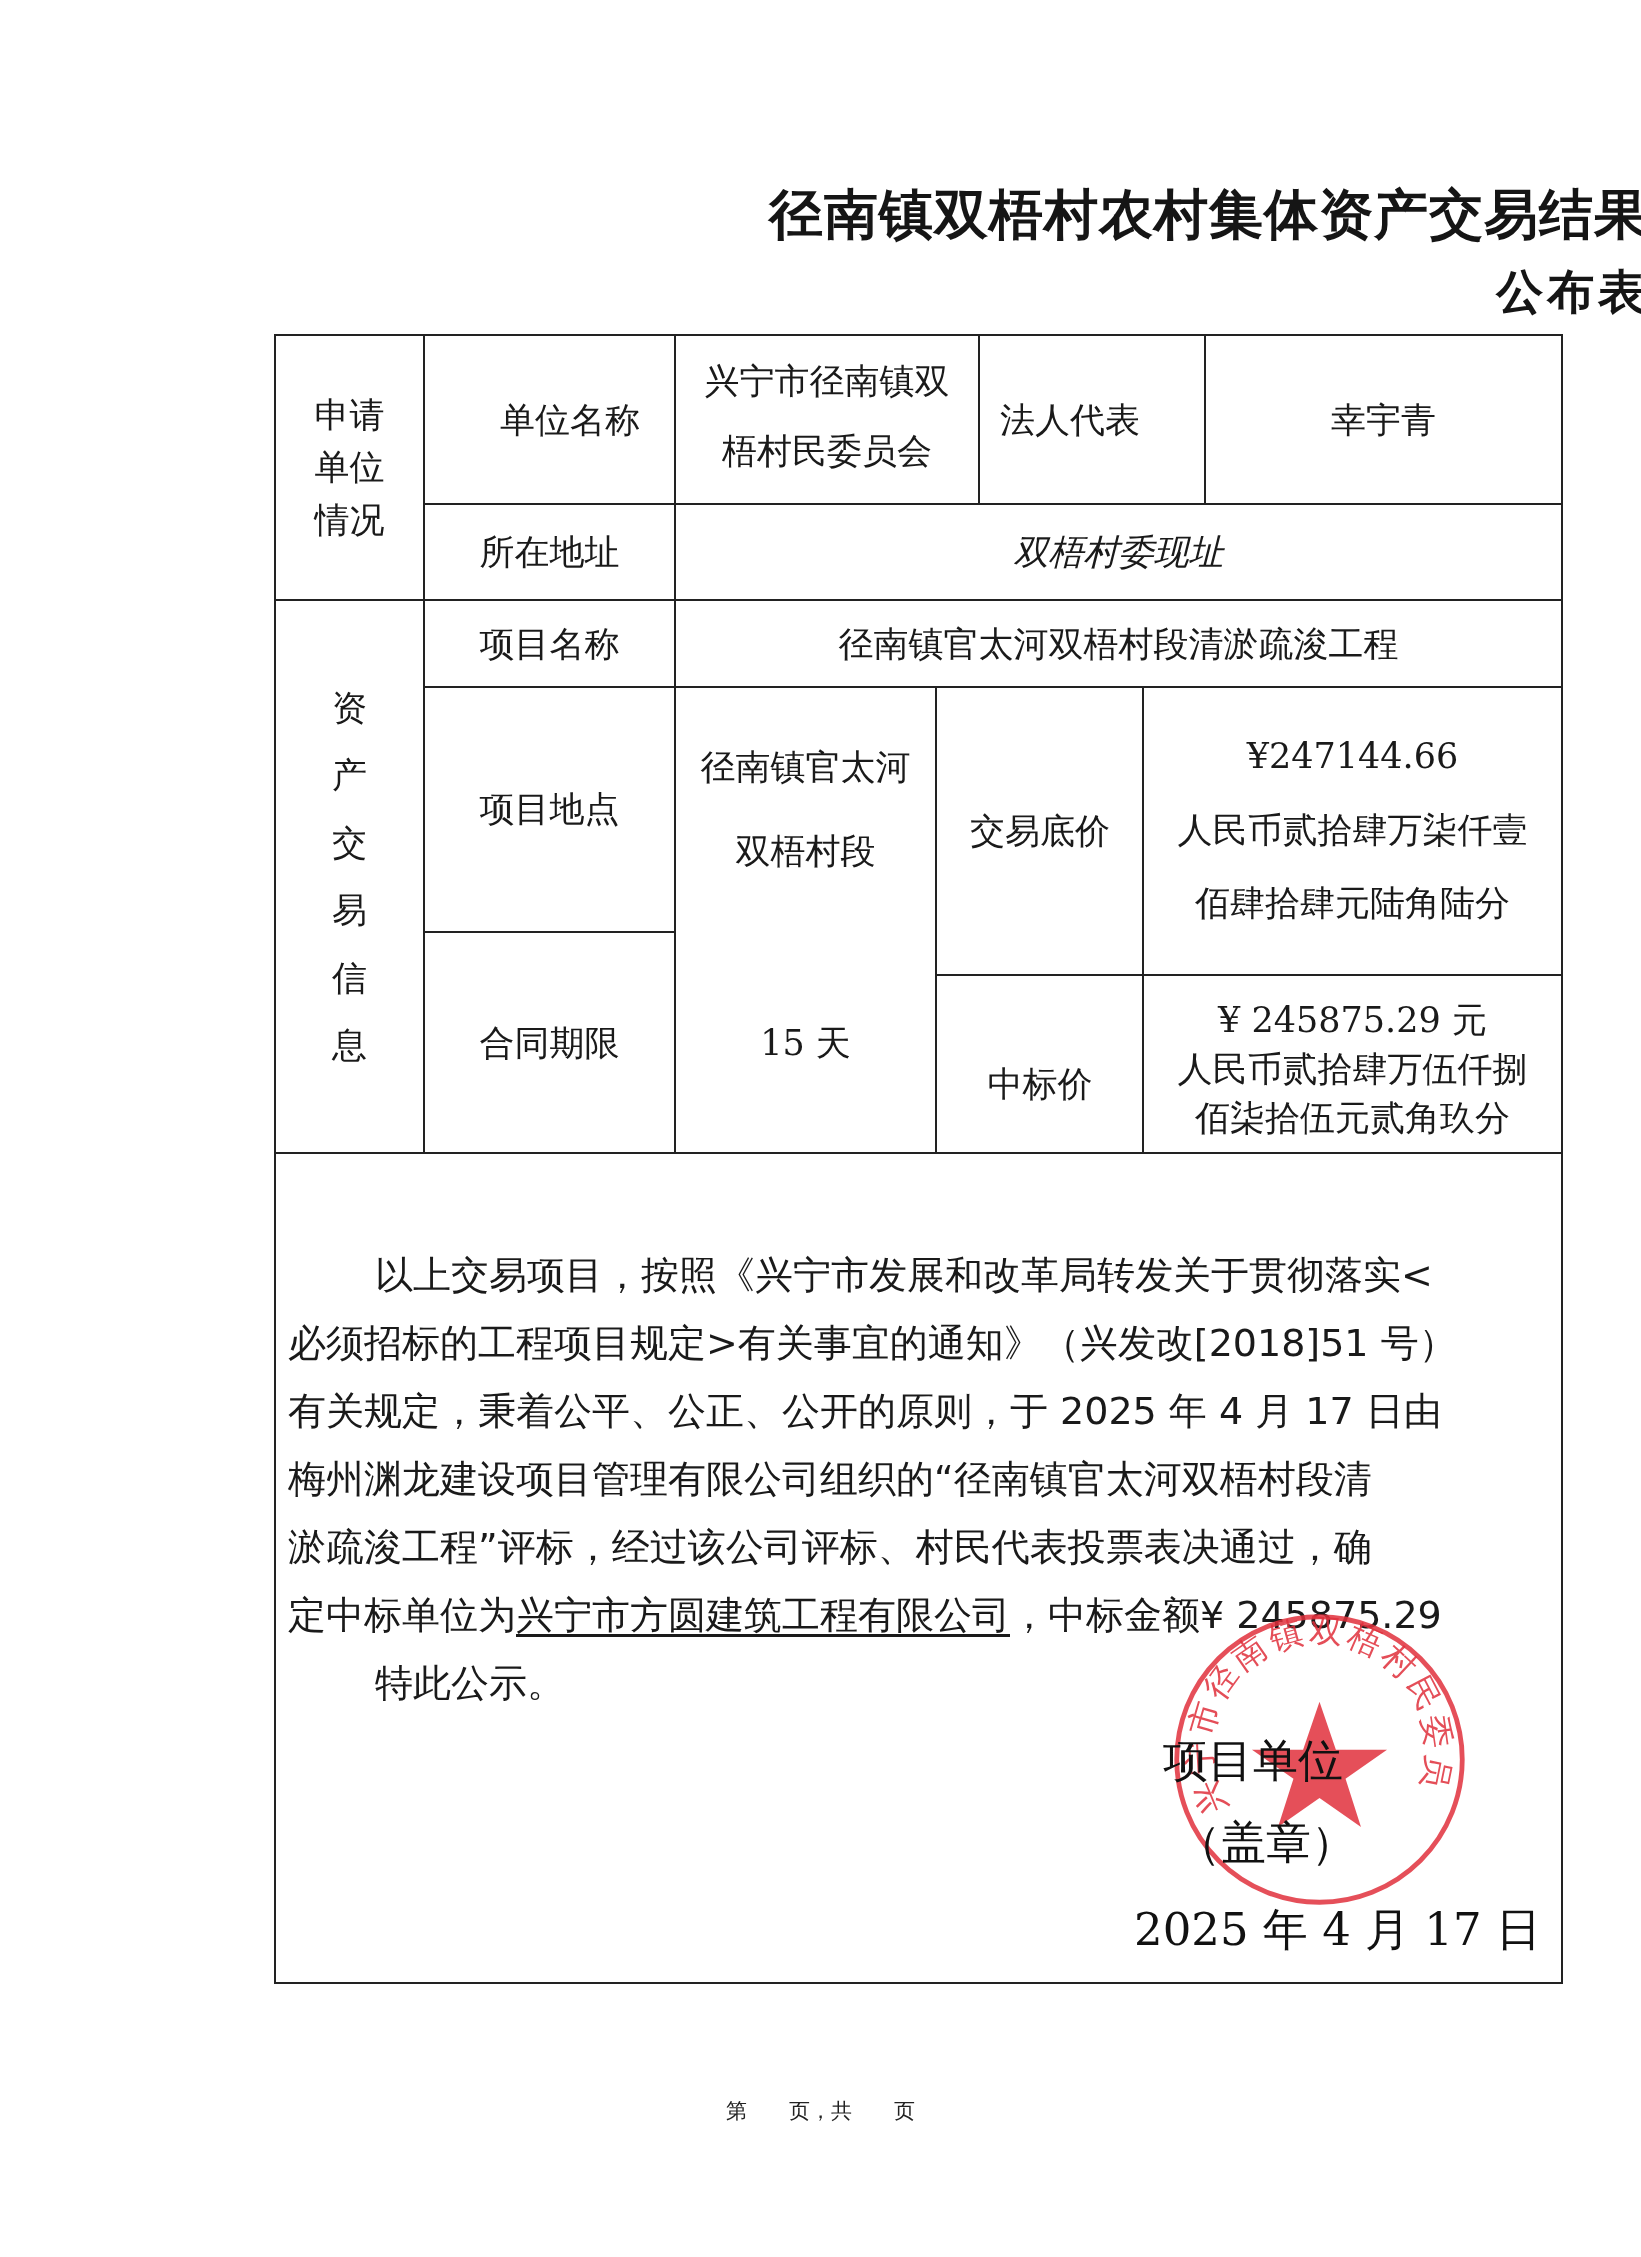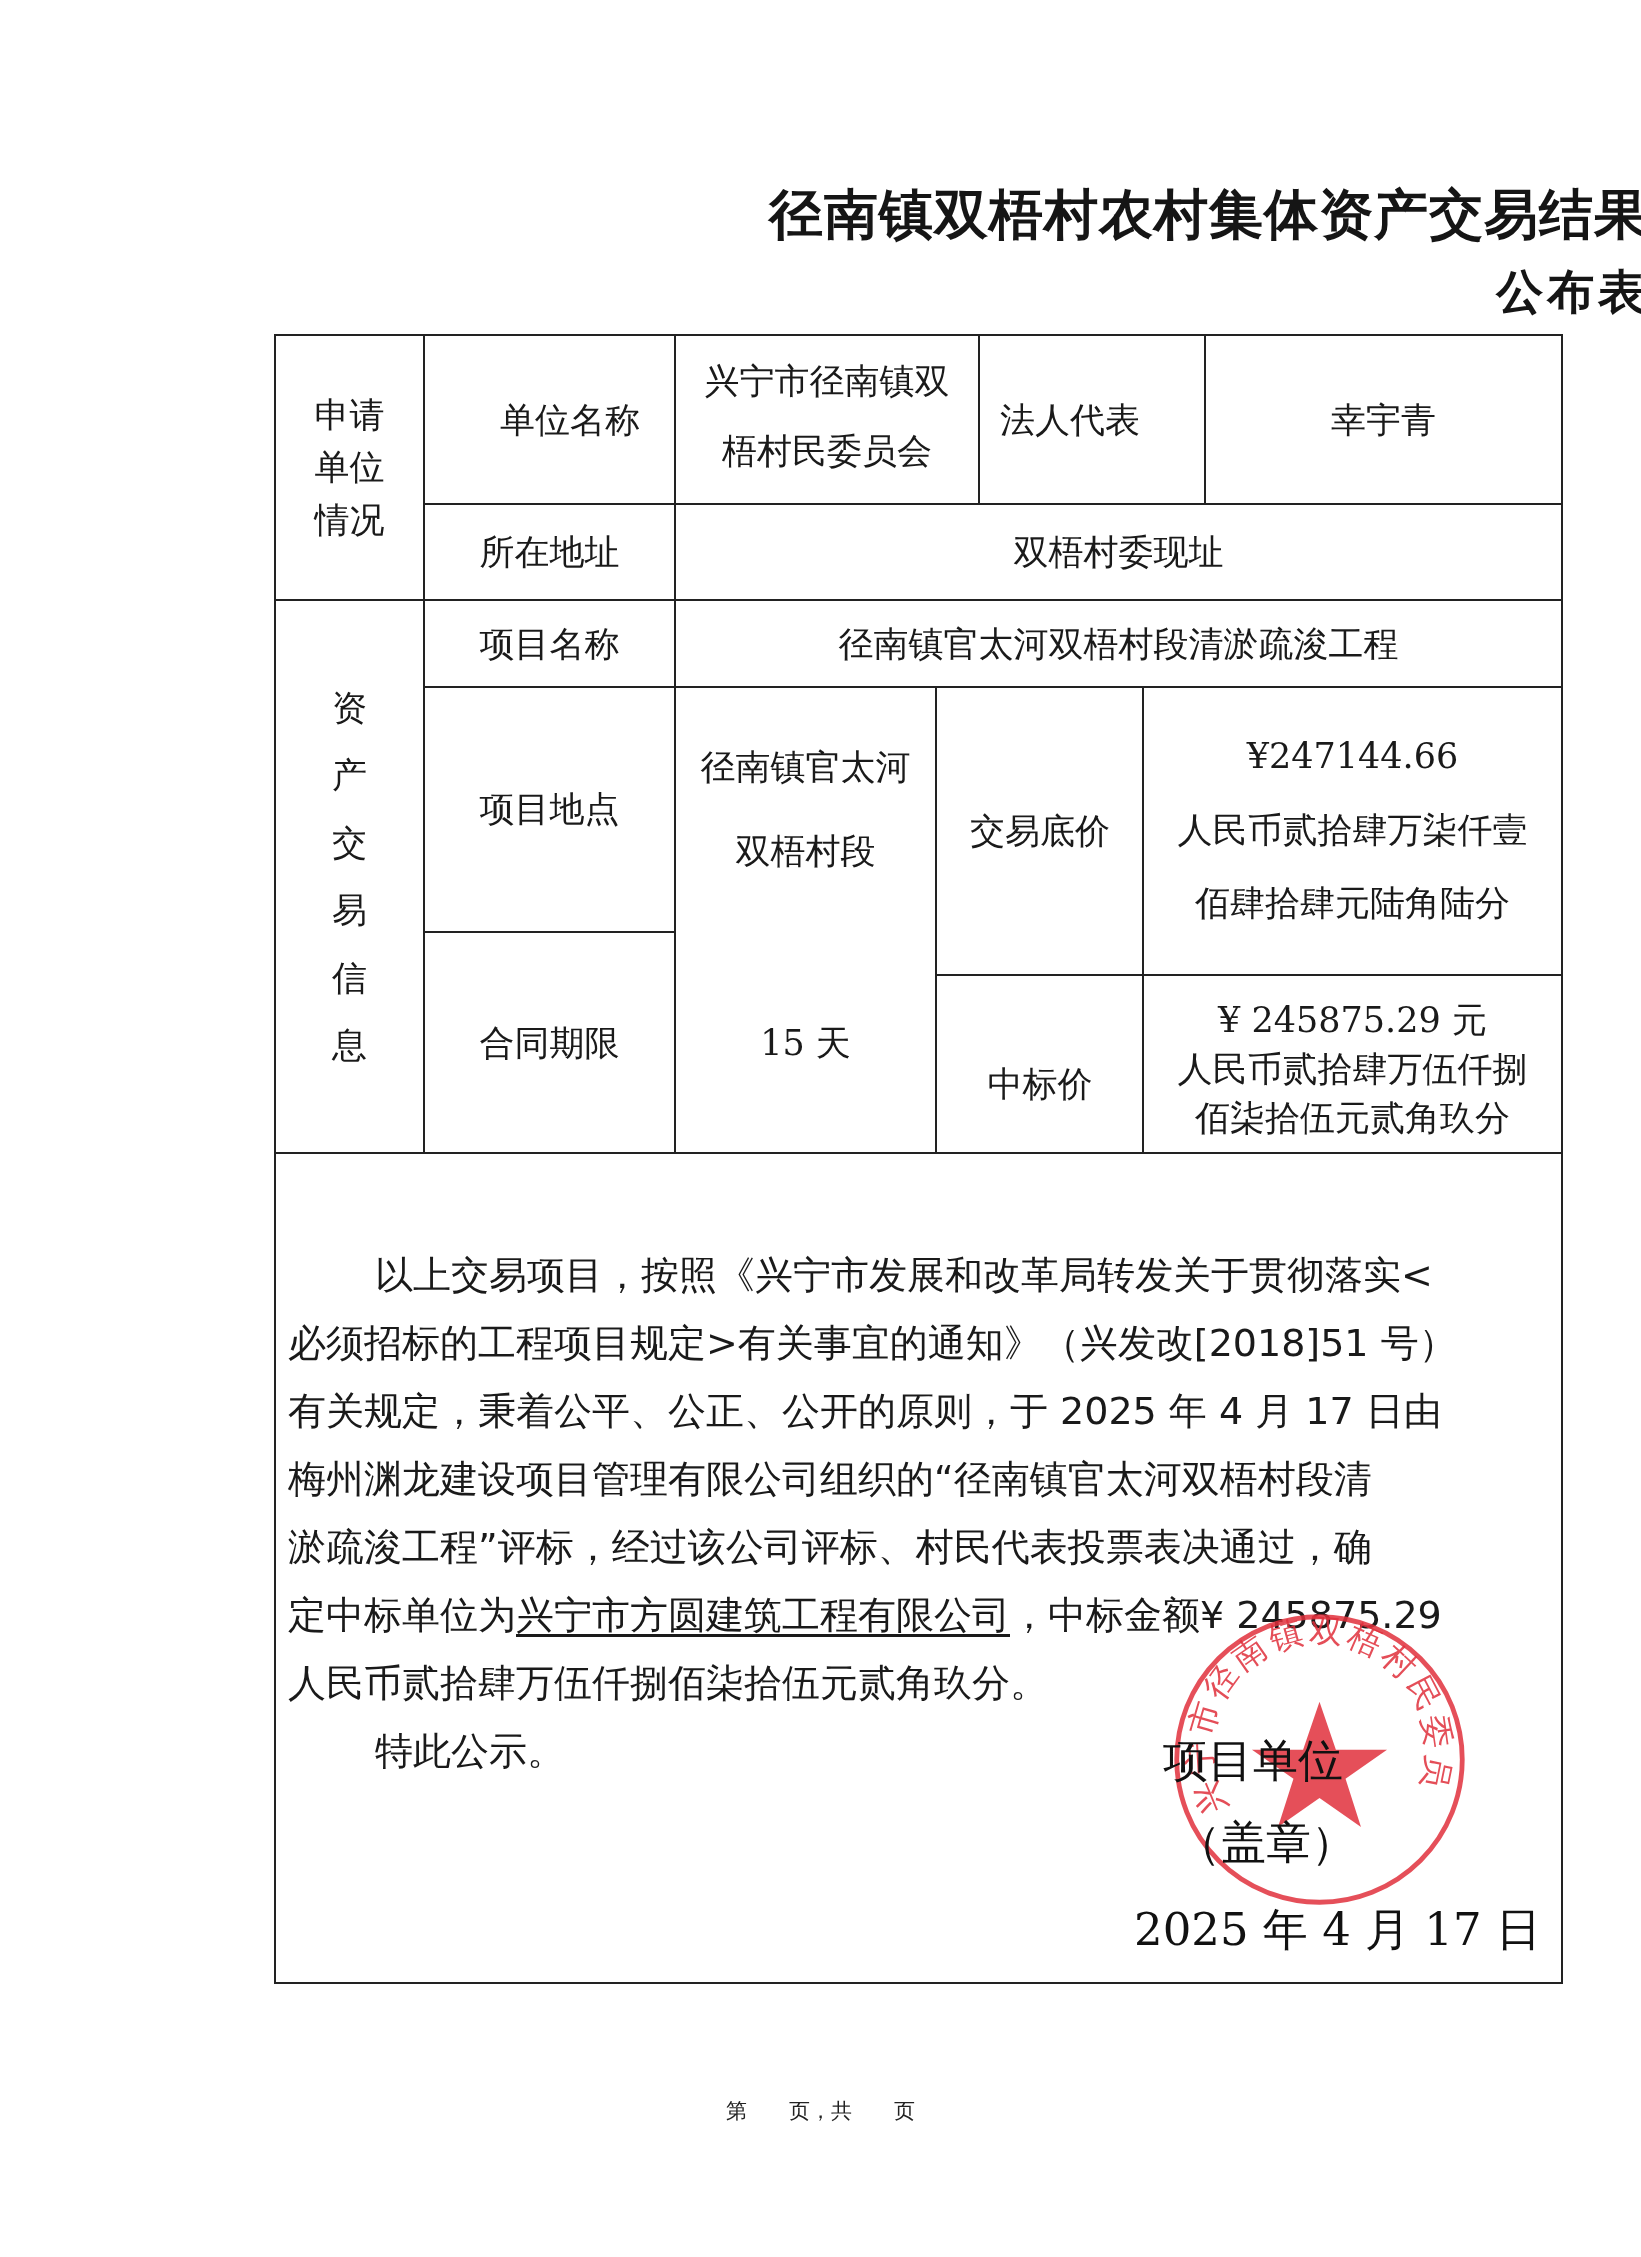--- a/index.html
+++ b/index.html
@@ -66,21 +66,21 @@
   <div class="cell" style="left:425px; top:336px; width:290px; height:167px;">单位名称</div>
   <div class="cell" style="left:676px; top:336px; width:302px; height:159px;">
     <div class="stack" style="line-height:2.0;">
       <span>兴宁市径南镇双</span>
       <span>梧村民委员会</span>
     </div>
   </div>
   <div class="cell" style="left:980px; top:336px; width:180px; height:167px;">法人代表</div>
   <div class="cell" style="left:1206px; top:336px; width:355px; height:167px;">幸宇青</div>
   <div class="cell" style="left:425px; top:505px; width:249px; height:94px;">所在地址</div>
-  <div class="cell" style="left:676px; top:505px; width:885px; height:94px;">双梧村委现址</div>
+  <div class="cell" style="left:676px; top:505px; width:885px; height:94px;font-style:italic;">双梧村委现址</div>
 
   <div class="cell" style="left:276px; top:601px; width:147px; height:551px;">
     <div class="vert">
       <span>资</span>
       <span>产</span>
       <span>交</span>
       <span>易</span>
       <span>信</span>
       <span>息</span>
     </div>
@@ -118,21 +118,20 @@
 
 <div class="para" style="top:1241px;">
   <span class="line" style="padding-left:87px;">以上交易项目，按照《兴宁市发展和改革局转发关于贯彻落实&lt;</span>
   <span class="line">必须招标的工程项目规定&gt;有关事宜的通知》（兴发改[2018]51 号）</span>
   <span class="line">有关规定，秉着公平、公正、公开的原则，于 2025 年 4 月 17 日由</span>
   <span class="line">梅州渊龙建设项目管理有限公司组织的“径南镇官太河双梧村段清</span>
   <span class="line">淤疏浚工程”评标，经过该公司评标、村民代表投票表决通过，确</span>
   <span class="line">
     <span>定中标单位为</span><span class="u">兴宁市方圆建筑工程有限公司</span><span>，中标金额¥ 245875.29</span>
   </span>
-  <span class="line">人民币贰拾肆万伍仟捌佰柒拾伍元贰角玖分。</span>
   <span class="line" style="padding-left:87px;">特此公示。</span>
 </div>
 
 <svg class="stamp" viewBox="0 0 310 310">
   <defs>
     <path id="stampArc" d="M 60 205 A 112 112 0 1 1 255 195" fill="none"></path>
   </defs>
   <circle cx="155" cy="155" r="148" fill="none" stroke="#e0303c" stroke-width="5" opacity="0.85"></circle>
   <text font-family="DejaVu Sans, sans-serif" font-size="34" fill="#e0303c" opacity="0.85" letter-spacing="4">
     <textPath href="#stampArc" startOffset="0">兴宁市径南镇双梧村民委员会</textPath>

